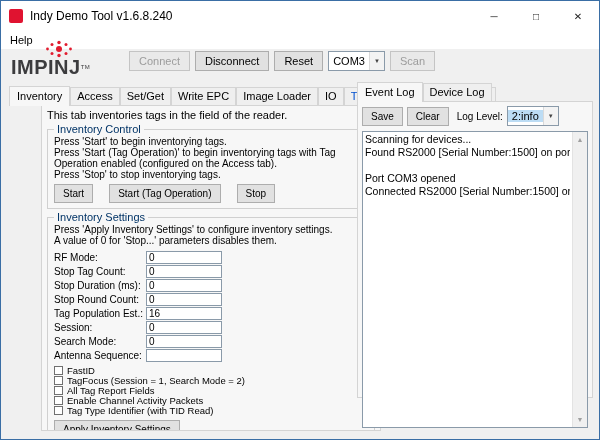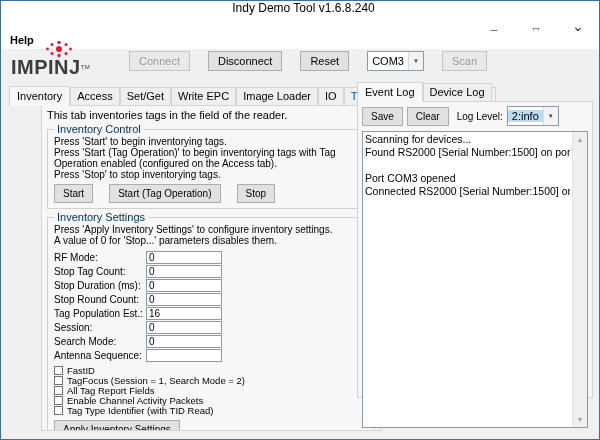--- a/index.html
+++ b/index.html
@@ -1,38 +1,38 @@
 <!DOCTYPE html>
 <html><head>
 <meta charset="utf-8">
 <style>
   * { box-sizing: border-box; margin: 0; padding: 0; }
   html,body { width:600px; height:440px; }
   body { font-family:"Liberation Sans", sans-serif; background:#555; }
   .window { position:relative; width:600px; height:440px; border:1px solid #3a6ea5; background:#f0f0f0; overflow:hidden; }
 
   
-  .titlebar { position:absolute; left:0; top:0; right:0; height:30px; background:#fff; display:flex; align-items:center;flex-direction:column; }
+  .titlebar { position:absolute; left:0; top:0; right:0; height:30px; background:#fff; display:flex; align-items:center; }
   .app-icon { width:14px; height:14px; margin-left:8px; background:#e01330; border-radius:2px; }
   .title-text { margin-left:7px; font-size:12px; color:#000; }
   .win-btns { margin-left:auto; display:flex; height:30px; }
   .win-btn { width:42px; height:30px; display:flex; align-items:center; justify-content:center; font-size:10px; color:#222; cursor:default; }
 
   
-  .menubar { position:absolute; left:0; top:30px; right:0; height:19px; background:#fff; display:flex; align-items:center; border-bottom:1px solid #f0f0f0;font-weight:bold; }
+  .menubar { position:absolute; left:0; top:30px; right:0; height:19px; background:#fff; display:flex; align-items:center; border-bottom:1px solid #f0f0f0; }
   .menu-item { font-size:11px; padding:2px 9px; color:#000; }
 
   
   .logo { position:absolute; left:10px; top:39px; width:104px; }
   .logo svg { display:block; margin-left:30px; }
   .logo-text { font-size:20px; font-weight:700; color:#3c3c3e; letter-spacing:.5px; line-height:18px; }
   .logo-tm { font-size:6px; vertical-align:top; font-weight:400; color:#3c3c3e; }
 
   
-  .toolbar { position:absolute; left:128px; top:50px; display:flex; gap:18px; align-items:center; }
+  .toolbar { position:absolute; left:128px; top:50px; display:flex; gap:5px; align-items:center; }
   .btn { height:20px; padding:0 9px; font-size:11px; font-family:"Liberation Sans",sans-serif;
          background:#e1e1e1; border:1px solid #adadad; color:#000; display:inline-flex; align-items:center; justify-content:center; }
   .btn.disabled { background:#e9e9e9; border-color:#c4c4c4; color:#9c9c9c; }
   .combo { height:20px; background:#fff; border:1px solid #8a9aa9; display:inline-flex; align-items:center; font-size:11px; }
   .combo .combo-text { padding:0 4px; min-width:32px; }
   .combo .combo-arrow { width:15px; height:100%; display:flex; align-items:center; justify-content:center; font-size:6px; color:#444; background:#f3f3f3; border-left:1px solid #d9d9d9; }
 
   
   .tabstrip { position:absolute; display:flex; align-items:center; }
   .tabstrip-left { left:8px; top:86px; height:18px; }

